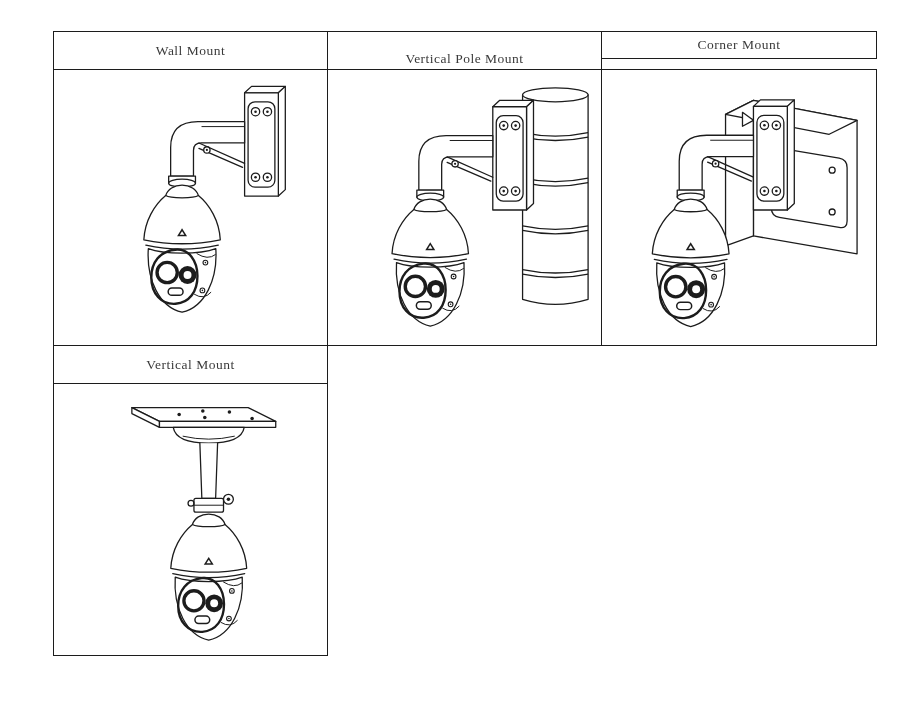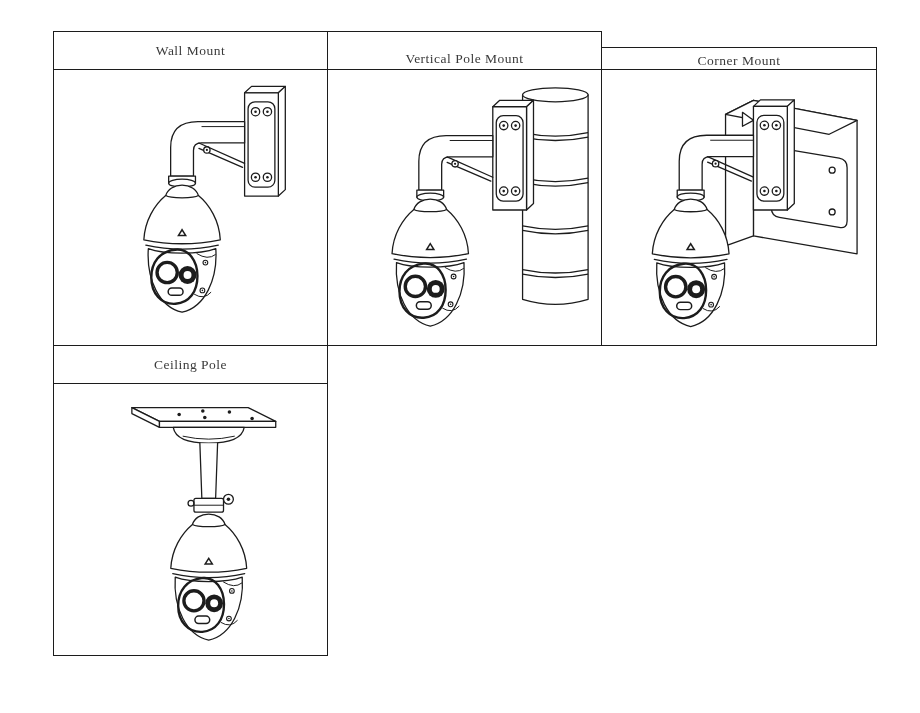--- a/index.html
+++ b/index.html
@@ -18,21 +18,21 @@
     border:1px solid #1c1c1c;background:#ffffff;font-family:Liberation Serif, serif;
   }
   .header-cell{
     display:flex;align-items:center;justify-content:center;
     font-size:13.5px;letter-spacing:0.5px;color:#3a3a3a;
   }
   .image-cell svg{position:absolute;left:0;top:0;width:100%;height:100%;}
   
   .h1{left:0;top:0;width:275px;height:39px;}
   .h2{left:274px;top:0;width:275px;height:55px;}
-  .h3{left:548px;top:16px;width:276px;height:28px;}
+  .h3{left:548px;top:0;width:276px;height:28px;}
   .i1{left:0;top:38px;width:275px;height:277px;}
   .i2{left:274px;top:38px;width:275px;height:277px;}
   .i3{left:548px;top:38px;width:276px;height:277px;}
   .h4{left:0;top:314px;width:275px;height:39px;}
   .i4{left:0;top:352px;width:275px;height:273px;}
   .defs-holder{position:absolute;width:0;height:0;overflow:hidden;}
 </style>
 </head>
 <body>
 
@@ -129,21 +129,21 @@
         <circle cx="184" cy="134" r="3" fill="none"></circle>
         <circle cx="231" cy="142" r="3" fill="none"></circle>
         <path d="M152,50 L141,42 L141,56 Z"></path>
       </g>
       <use href="#bracket" transform="translate(48,28)"></use>
       <use href="#cam" transform="translate(37,127)"></use>
     </svg>
   </div>
 
   <div class="cell header-cell h4">
-    <span>Ceiling Pole</span>
+    <span>Vertical Mount</span>
   </div>
 
   <div class="cell image-cell i4">
     <svg viewBox="0 0 275 275" preserveAspectRatio="xMidYMid meet">
       <g fill="#ffffff" stroke="#1c1c1c" stroke-width="1.3" stroke-linejoin="round" stroke-linecap="round">
         <path d="M78,24 L196,24 L224,38 L106,38 Z"></path>
         <path d="M78,24 L78,30 L106,44 L106,38 Z"></path>
         <path d="M106,38 L224,38 L224,44 L106,44 Z"></path>
         <circle cx="126" cy="31" r="1.8" fill="#1c1c1c" stroke="none"></circle>
         <circle cx="150" cy="27.5" r="1.8" fill="#1c1c1c" stroke="none"></circle>

